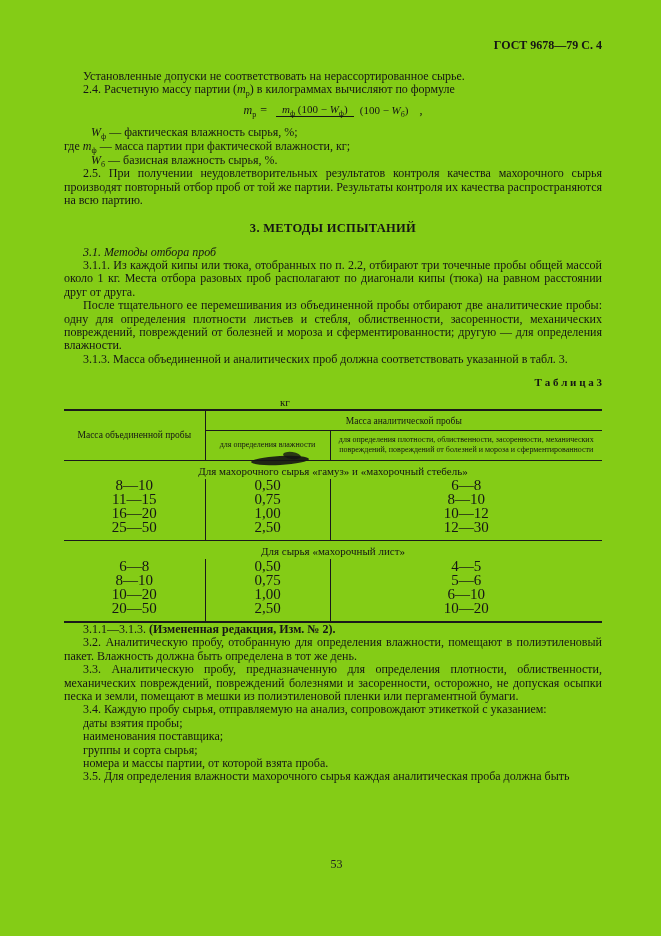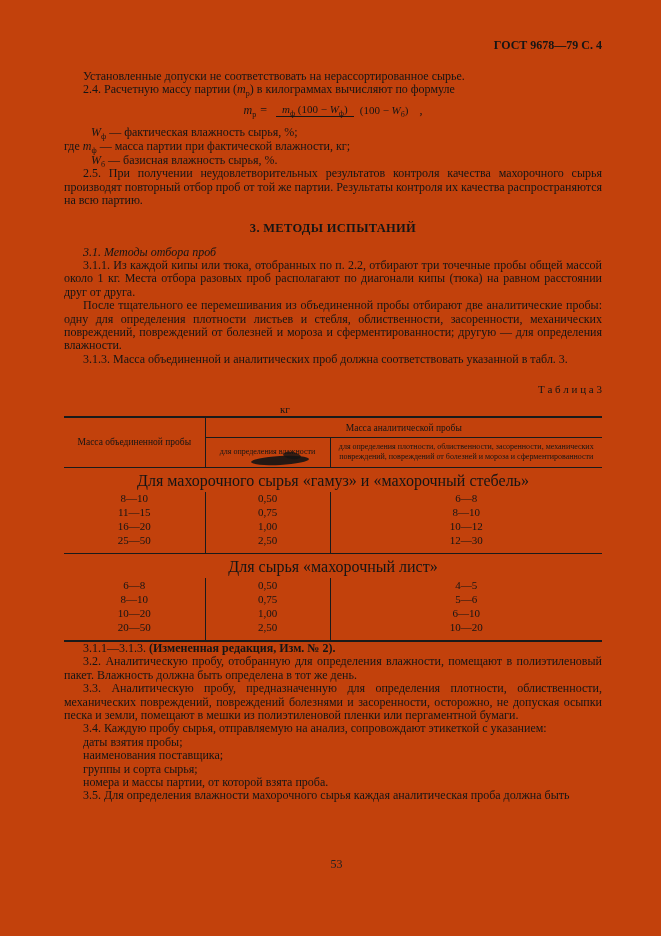--- a/index.html
+++ b/index.html
@@ -1,20 +1,20 @@
 <!DOCTYPE html>
 <html><head>
 <meta charset="utf-8">
 <style>
   * { box-sizing: border-box; }
   html, body { margin: 0; padding: 0; background: #ffffff; }
   .page {
     position: relative;
     width: 661px; height: 936px;
-    background: #c2410c;
+    background: #84cc16;
     font-family: "Liberation Serif", "DejaVu Serif", serif;
     color: #151515;
     overflow: hidden;
   }
   .content { position: absolute; left: 64px; top: 38px; width: 538px; }
   .gost-header { text-align: right; font-weight: bold; font-size: 12px; margin-bottom: 17px; }
   p.body {
     margin: 0; font-size: 12px; line-height: 13.4px;
     text-align: justify; text-indent: 19px;
   }
@@ -24,35 +24,35 @@
     display: flex; justify-content: center; align-items: center;
     font-size: 12px; margin: 6px 0 7px;
   }
   .frac { display: inline-flex; flex-direction: row; text-align: center; margin: 0 5px; font-size: 11px; }
   .frac .num { padding: 0 6px 1px; border-bottom: 1px solid #151515; }
   .frac .den { padding: 1px 6px 0; }
   p.where { margin: 0; font-size: 12px; line-height: 14.2px; text-align: left; text-indent: 0; }
   p.where.cont { padding-left: 27px; }
   .sec-heading { text-align: center; font-weight: bold; font-size: 12.5px; margin: 13px 0 10px; letter-spacing: .3px; }
   .sub-heading { font-style: italic; margin-bottom: 1px; }
-  .tab-caption { text-align: right; font-size: 11px; margin-top: 17px; }
+  .tab-caption { text-align: right; font-size: 11px; margin-top: 10px; font-weight: bold; }
   .unit-label { font-size: 11px; margin: 8px 0 1px 216px; line-height: 12px; }
   table.t3 {
     width: 100%; border-collapse: collapse; table-layout: fixed;
     border-top: 2px solid #1a1a1a; border-bottom: 2px solid #1a1a1a;
   }
   .t3 td { padding: 1px 4px; vertical-align: middle; }
   .t3 .hdr-col1 { border-right: 1.2px solid #1a1a1a; text-align: center; font-size: 9.5px; line-height: 11.5px; }
   .t3 .hdr-group { border-bottom: 1.2px solid #1a1a1a; text-align: center; font-size: 9.5px; padding: 5px 4px 4px; }
   .t3 .hdr-sub { text-align: center; font-size: 8px; line-height: 9.8px; padding: 4px 8px 5px; }
   .t3 td.vsep { border-left: 1.2px solid #1a1a1a; }
   .t3 thead tr.sub-row { border-bottom: 1.6px solid #1a1a1a; }
-  .t3 tr.section-title td { text-align: center; font-size: 16px; padding: 4px 2px 2px; }
+  .t3 tr.section-title td { text-align: center; font-size: 11px; padding: 4px 2px 2px; }
   .t3 tr.sec2 td { border-top: 1.2px solid #1a1a1a; }
-  .t3 tr.data td { text-align: center; font-size: 11px; padding: 0.5px 2px; line-height: 13px; }
+  .t3 tr.data td { text-align: center; font-size: 15px; padding: 0.5px 2px; line-height: 13px; }
   .t3 tr.data td.c1, .t3 tr.data td.c2 { border-right: 1.2px solid #1a1a1a; }
   .t3 tr.lastrow td { padding-bottom: 6px; }
   .amend { margin-top: 9px; }
   .page-number { position: absolute; left: 6px; width: 661px; top: 857px; text-align: center; font-size: 12px; color: #222; }
   .artifact { position: absolute; background: #141414; border-radius: 50%; }
   .artifact.a1 { left: 251px; top: 456px; width: 58px; height: 9px; transform: rotate(-3deg); opacity: .9; }
   .artifact.a2 { left: 283px; top: 452px; width: 18px; height: 7px; transform: rotate(8deg); opacity: .8; }
 </style>
 </head>
 <body>

